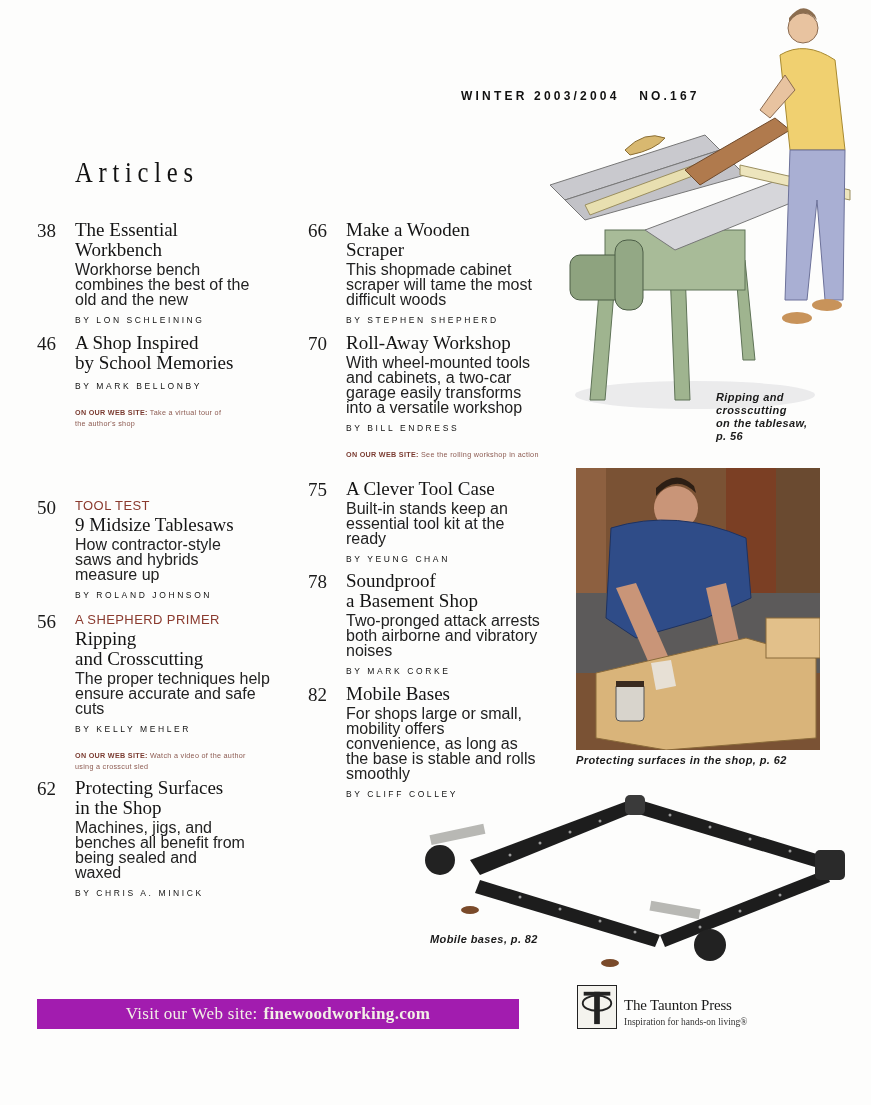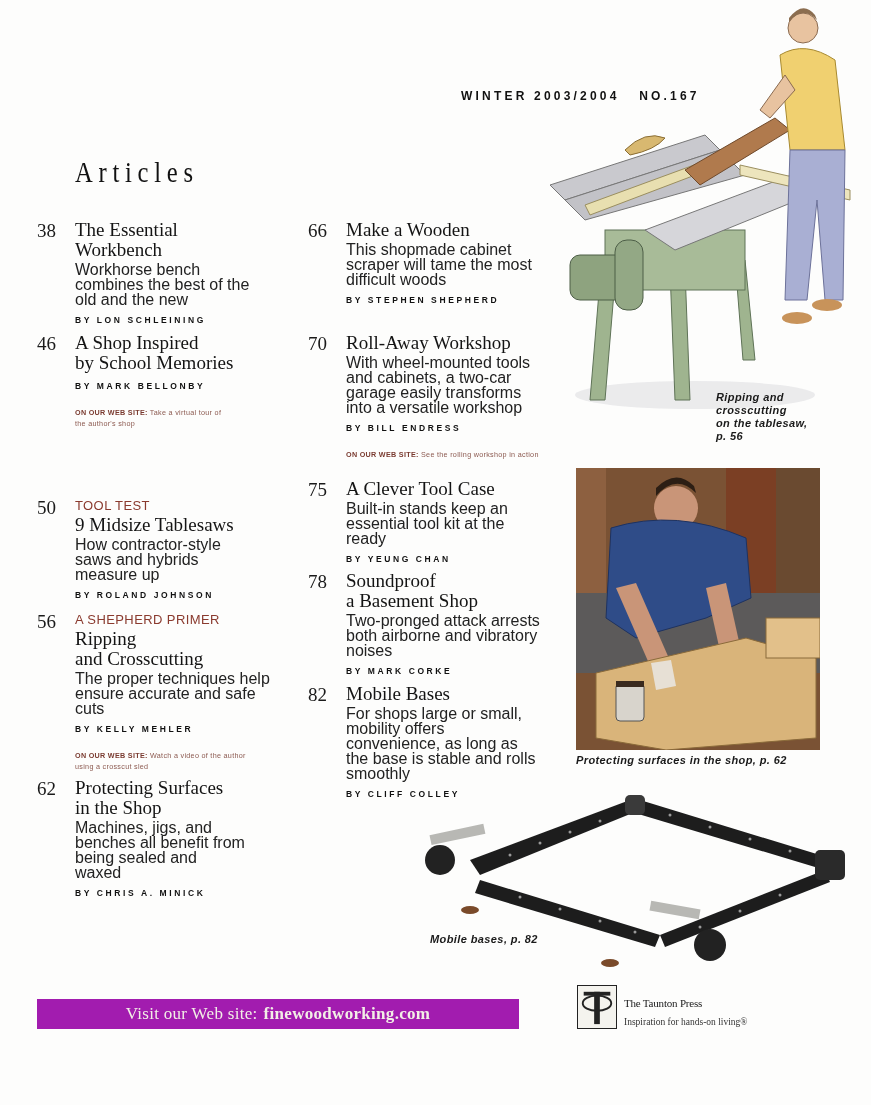--- a/index.html
+++ b/index.html
@@ -27,21 +27,21 @@
     color: #8a3a2e; letter-spacing: 0.4px; line-height: 17px; margin-bottom: 1px;
   }
   .article .title {
     font-family: "Liberation Serif", serif; font-size: 19px; line-height: 20px; color: #141414;
   }
   .article .desc {
     font-family: "Liberation Sans", sans-serif; font-size: 16px; line-height: 15px;
     color: #222; margin-top: 2px;
   }
   .article .byline {
-    font-family: "Liberation Sans", sans-serif; font-weight: bold; font-size: 8.5px;
+    font-family: "Liberation Sans", sans-serif; font-weight: normal; font-size: 8.5px;
     letter-spacing: 2.6px; color: #111; margin-top: 8px;
   }
   .article .web {
     font-family: "Liberation Sans", sans-serif; font-size: 7.2px; line-height: 11px;
     color: #8c5a50; margin-top: 16px; letter-spacing: 0.3px;
   }
   .article .web .web-label { font-weight: bold; color: #7a3b30; }
 
   .caption {
     position: absolute; font-family: "Liberation Sans", sans-serif;
@@ -62,21 +62,21 @@
   }
   .banner .url { font-weight: bold; margin-left: 6px; }
 
   .taunton { position: absolute; left: 577px; top: 985px; width: 220px; height: 46px; }
   .taunton .mark {
     position: absolute; left: 0; top: 0; width: 40px; height: 44px;
     border: 1.5px solid #222; background: #f4f3ee;
   }
   .taunton .name {
     position: absolute; left: 47px; top: 12px; font-family: "Liberation Serif", serif;
-    font-size: 11px; color: #1a1a1a; letter-spacing: -0.2px;
+    font-size: 15px; color: #1a1a1a; letter-spacing: -0.2px;
   }
   .taunton .tag {
     position: absolute; left: 47px; top: 32px; font-family: "Liberation Serif", serif;
     font-size: 9.5px; color: #333;
   }
 </style>
 </head>
 <body>
 
 <div class="issue-line" style="white-space:pre">WINTER 2003/2004   NO.167</div>
@@ -137,20 +137,21 @@
     <div>in the Shop</div>
   </div>
   <div class="desc" style="width:170px">Machines, jigs, and benches all benefit from being sealed and waxed</div>
   <div class="byline">BY CHRIS A. MINICK</div>
 </div>
 
 <div class="article" style="left:346px; top:220px;">
   <div class="page">66</div>
   <div class="title">
     <div>Make a Wooden</div>
+    <div>Scraper</div>
   </div>
   <div class="desc" style="width:195px">This shopmade cabinet scraper will tame the most difficult woods</div>
   <div class="byline">BY STEPHEN SHEPHERD</div>
 </div>
 
 <div class="article" style="left:346px; top:333px;">
   <div class="page">70</div>
   <div class="title">
     <div>Roll-Away Workshop</div>
   </div>

